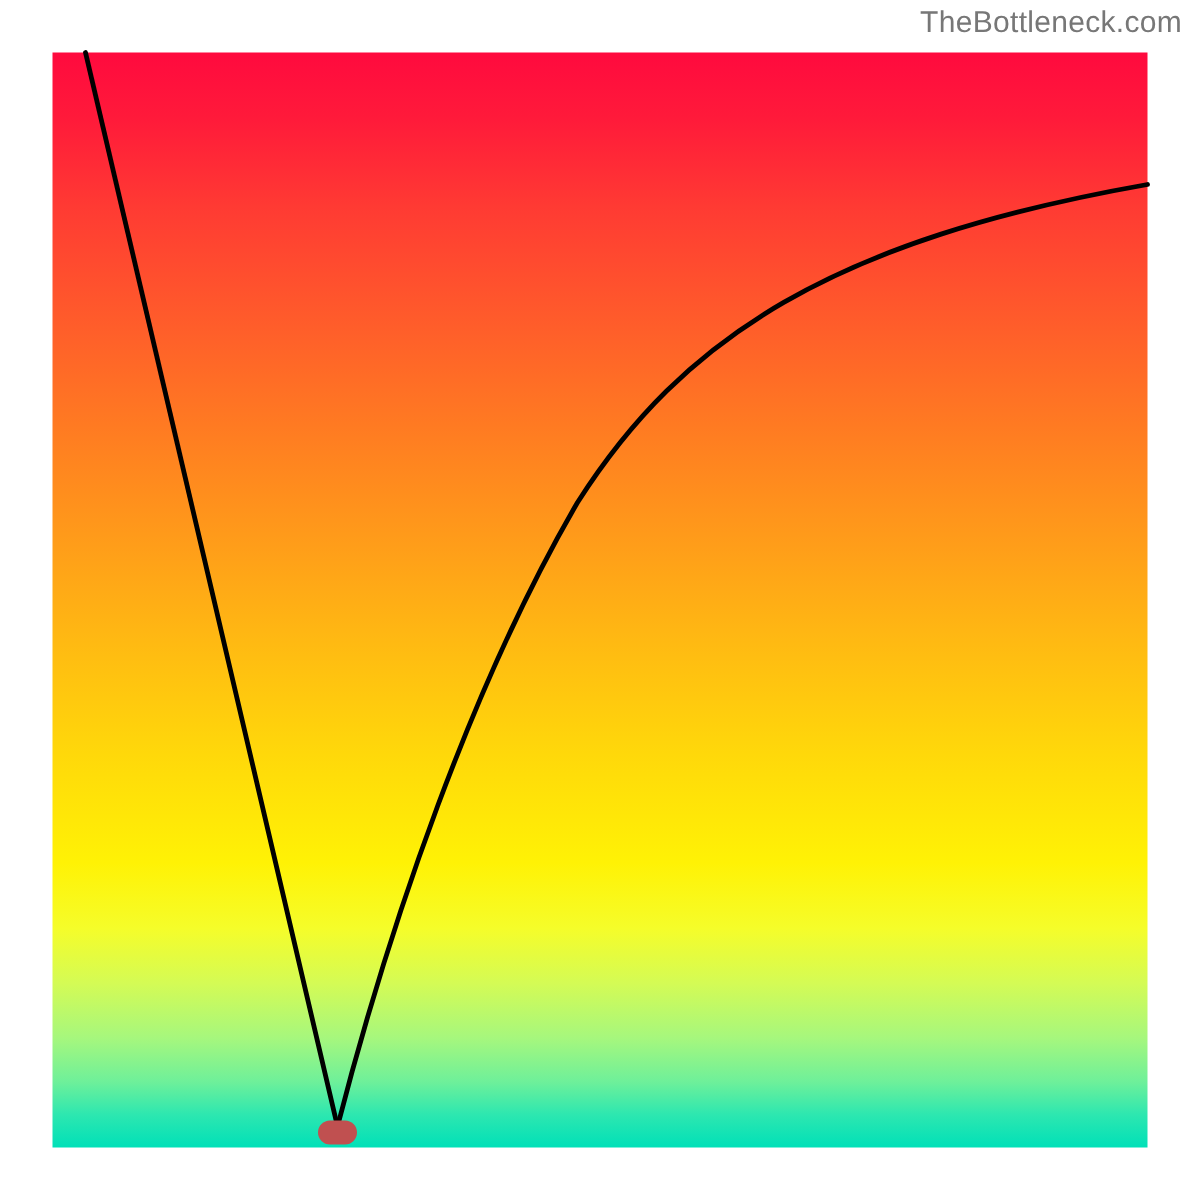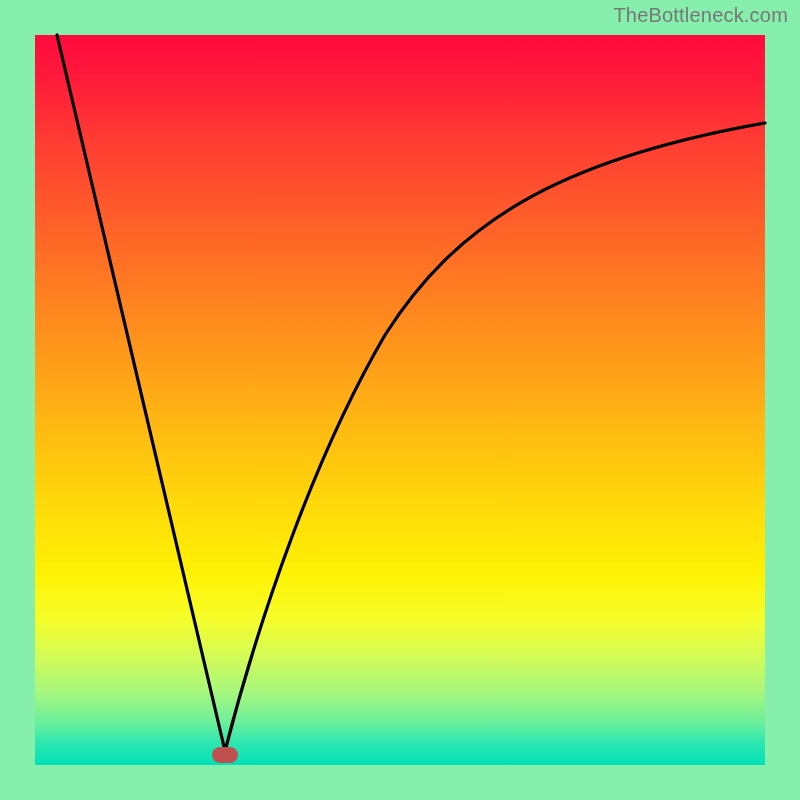--- a/index.html
+++ b/index.html
@@ -8,21 +8,21 @@
     width: 800px;
     height: 800px;
     overflow: hidden;
     background: #000;
     font-family: Arial, Helvetica, sans-serif;
   }
   .frame {
     position: relative;
     width: 800px;
     height: 800px;
-    background: #86efac;
+    background: #ffffff;
   }
   .plot-area {
     position: absolute;
     left: 35px;
     top: 35px;
     width: 730px;
     height: 730px;
     
     background: linear-gradient(
       to bottom,

